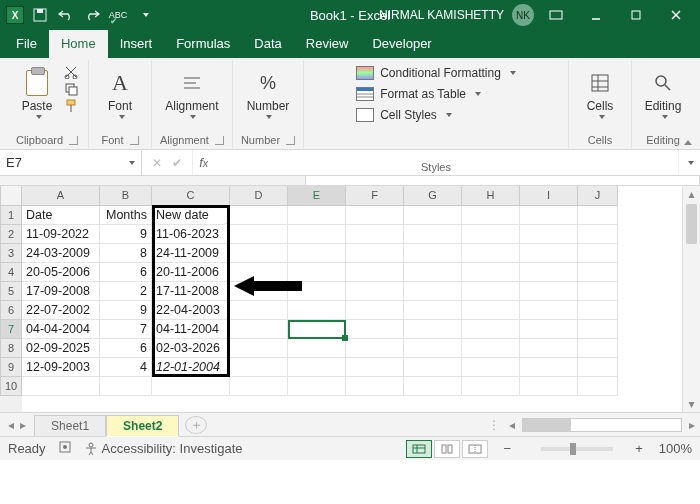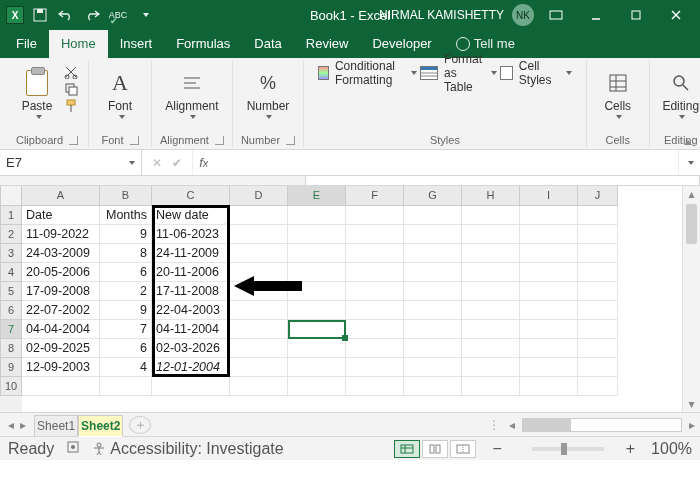--- a/index.html
+++ b/index.html
@@ -26,21 +26,21 @@
   .group .body { display:flex; align-items:flex-start; gap:4px; height:64px;}
   .group .label { font-size:11px; color:#666; padding-bottom:2px; display:flex; align-items:center; gap:3px;}
   .dlauncher { width:9px; height:9px; border:1px solid #999; border-top:none; border-left:none; margin-left:3px;}
   .big-btn { display:flex; flex-direction:column; align-items:center; justify-content:center; width:46px; height:64px; gap:2px; font-size:12px; color:#333;}
   .big-btn .iconbox { width:28px; height:28px; display:flex; align-items:center; justify-content:center;}
   .paste-ic { width:22px; height:26px; border:1px solid #a78434; background:#fff; position:relative; border-radius:2px;}
   .paste-ic::before { content:""; position:absolute; top:-4px; left:4px; width:12px; height:6px; background:#b8b8b8; border:1px solid #888; border-radius:2px;}
   .small-stack { display:flex; flex-direction:column; gap:3px; padding-top:3px;}
   .small-stack span { width:16px; height:14px; display:inline-block; }
   .styles-group { flex:1; }
-  .styles-body { display:flex; flex-direction:row; gap:3px; padding:2px 6px; }
+  .styles-body { display:flex; flex-direction:column; gap:3px; padding:2px 6px; }
   .sitem { display:flex; align-items:center; gap:6px; font-size:12px; color:#333; height:18px;}
   .sitem .sic { width:18px; height:14px; border:1px solid #777; background:#fff; position:relative;}
   .caret { display:inline-block; border-top:4px solid #666; border-left:3px solid transparent; border-right:3px solid transparent; margin-left:3px;}
   .collapse-caret { position:absolute; right:8px; bottom:4px; border-top:5px solid #888; border-left:4px solid transparent; border-right:4px solid transparent; transform: rotate(180deg);}
   .ribbon svg { display:block; }
 
   .namebox-row { height:26px; border-bottom:1px solid #d7d7d7; display:flex; align-items:stretch; background:#fff;}
   .namebox { width:142px; border-right:1px solid #d7d7d7; display:flex; align-items:center; padding:0 6px; font-size:13px; color:#333;}
   .namebox .dd { margin-left:auto;}
   .fx-icons { display:flex; align-items:center; gap:10px; padding:0 10px; color:#bbb; border-right:1px solid #eee; }
@@ -68,29 +68,29 @@
   .vscroll .thumb { position:absolute; top:18px; left:3px; right:3px; height:40px; background:#cfcfcf; border-radius:2px;}
 
   .sel-cell-outline { position:absolute; border:2px solid #1f7a44; pointer-events:none; }
   .sel-handle { position:absolute; width:6px; height:6px; background:#1f7a44; }
 
   .thick-box { position:absolute; border:3px solid #000; pointer-events:none; }
   .arrow-shape { position:absolute; pointer-events:none; }
 
   .sheet-tabs { height:24px; border-top:1px solid #d7d7d7; background:#f3f3f3; display:flex; align-items:center; font-size:12px;}
   .sheet-tabs .nav { display:flex; gap:6px; padding:0 8px; color:#888;}
-  .sheet-tab { padding:3px 2px; border:1px solid #ccc; border-bottom:none; background:#ededed; color:#666; position:relative; top:1px;}
+  .sheet-tab { padding:3px 16px; border:1px solid #ccc; border-bottom:none; background:#ededed; color:#666; position:relative; top:1px;}
   .sheet-tab.active { background:#fef9c3; color:#1f7a44; border-bottom:1px solid #fff; font-weight:600;}
   .sheet-add { width:22px; height:18px; border:1px solid #ccc; border-radius:50%; margin-left:6px; display:flex; align-items:center; justify-content:center; color:#aaa; font-size:13px;}
   .hscroll { margin-left:auto; display:flex; align-items:center; height:100%; }
   .hscroll .track { width:160px; height:14px; border:1px solid #ccc; background:#fff; margin:0 2px; position:relative;}
   .hscroll .thumb { position:absolute; left:0; top:0; bottom:0; width:48px; background:#cfcfcf;}
   .hscroll .arr { width:16px; text-align:center; color:#888;}
 
-  .status { height:24px; border-top:1px solid #d7d7d7; background:#f3f3f3; display:flex; align-items:center; font-size:16px; color:#555; padding:0 8px; gap:12px;}
+  .status { height:24px; border-top:1px solid #d7d7d7; background:#f3f3f3; display:flex; align-items:center; font-size:13px; color:#555; padding:0 8px; gap:12px;}
   .status .views { margin-left:auto; display:flex; gap:2px;}
   .status .viewbtn { width:26px; height:18px; border:1px solid #ccc; background:#fff; display:flex; align-items:center; justify-content:center;}
   .status .viewbtn.active { background:#d8eadd; border-color:#1f7a44;}
   .zoom-slider { width:80px; height:4px; background:#ddd; position:relative; margin:0 6px;}
   .zoom-slider::before, .zoom-slider::after { content:""; position:absolute; width:8px; height:14px; top:-5px; background:#f3f3f3;}
   .zoom-thumb { position:absolute; width:6px; height:12px; background:#999; top:-4px; left:50%; transform:translateX(-50%);}
 </style>
 </head>
 <body>
 
@@ -147,24 +147,20 @@
 </div>
 
 <div class="tabs">
   <div class="tab">File</div>
   <div class="tab home">Home</div>
   <div class="tab">Insert</div>
   <div class="tab">Formulas</div>
   <div class="tab">Data</div>
   <div class="tab">Review</div>
   <div class="tab">Developer</div>
-  <div class="tab tellme">
-      <span class="bulb"></span>
-      <span>Tell me</span>
-    </div>
 </div>
 
 <div class="ribbon">
   <div class="group">
     <div class="body">
       <div class="big-btn">
         <span class="iconbox">
             <span class="paste-ic"></span>
           </span>
         <span>Paste</span>

